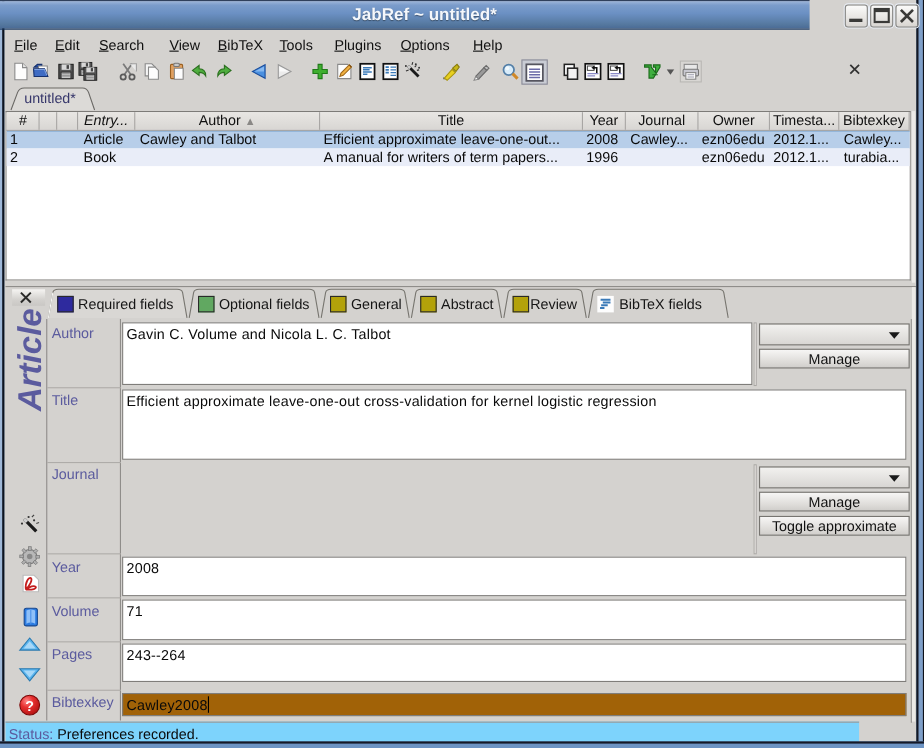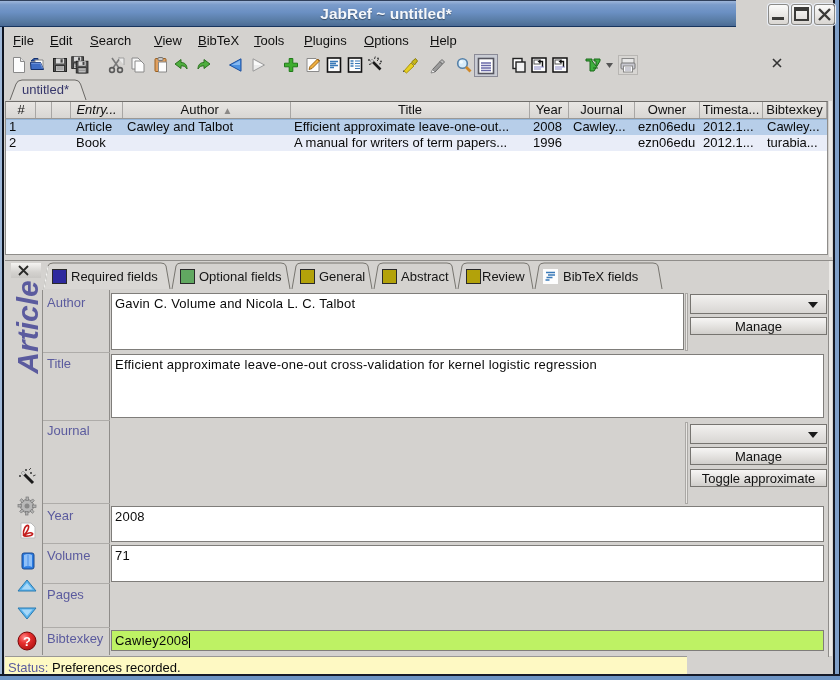--- a/index.html
+++ b/index.html
@@ -29,21 +29,21 @@
 #row2 { top:33px; background:#e9edf8; }
 #editor { left:5px; top:260px; width:828px; height:396px; background:#d4d2cf; border-top:1px solid #8f8d8a; }
 #closebtn { left:6px; top:2px; width:30px; height:15px; background:linear-gradient(#f5f4f2,#d4d2cf 60%, #c9c7c4); }
 #articleLbl { left:-32px; top:49px; width:110px; height:34px; line-height:34px; transform:rotate(-90deg); transform-origin:center; color:#5b5b9e; font-weight:bold; font-style:italic; font-size:30px; text-align:center; }
 .sideicon { position:absolute; left:13px; width:22px; height:22px; }
 .fieldlabel { position:absolute; color:#5b5b9e; }
 .fbox { position:absolute; background:#fff; border:1px solid #7f7d7a; color:#0a0a0a; padding:2px 3px; line-height:15px; white-space:nowrap; overflow:hidden; letter-spacing:0.22px; }
 .btn { position:absolute; width:137px; height:18px; background:linear-gradient(#f7f6f5,#dddbd8 70%, #d0cecb); border:1px solid #767470; text-align:center; line-height:17px; color:#111; }
 .combo { position:absolute; width:137px; height:20px; background:linear-gradient(#f2f1ef,#d8d6d3); border:1px solid #767470; }
 .combo .arr { position:absolute; right:8px; top:7px; width:0; height:0; border-left:5px solid transparent; border-right:5px solid transparent; border-top:6px solid #1a1a1a; }
-#status { left:5px; top:656px; width:682px; height:20px; border-top:1px solid #9a9896; background:#fef9c3; }
+#status { left:5px; top:656px; width:776px; height:20px; border-top:1px solid #9a9896; background:#7dd3fc; }
 </style>
 </head>
 <body>
 
 <div class="abs" id="title">
   <div class="abs" id="titletext">JabRef ~ untitled*</div>
   <div class="abs winbtn" style="left:768px;">
       <svg width="15" height="15">
         <rect x="1" y="10" width="12" height="3" fill="#3a3a38"></rect>
       </svg>
@@ -399,22 +399,23 @@
   <div class="fieldlabel" style="left:42px; top:34px;">Author</div>
   <div class="fbox" style="left:106px; top:32px; width:573px; height:57px; background:#fff;">Gavin C. Volume and Nicola L. C. Talbot</div>
   <div class="fieldlabel" style="left:42px; top:95px;">Title</div>
   <div class="fbox" style="left:106px; top:93px; width:713px; height:64px; background:#fff;">Efficient approximate leave-one-out cross-validation for kernel logistic regression</div>
   <div class="fieldlabel" style="left:42px; top:162px;">Journal</div>
   <div class="fieldlabel" style="left:42px; top:247px;">Year</div>
   <div class="fbox" style="left:106px; top:245px; width:713px; height:36px; background:#fff;">2008</div>
   <div class="fieldlabel" style="left:42px; top:287px;">Volume</div>
   <div class="fbox" style="left:106px; top:284px; width:713px; height:37px; background:#fff;">71</div>
   <div class="fieldlabel" style="left:42px; top:326px;">Pages</div>
+  <div class="fbox" style="left:106px; top:324px; width:713px; height:35px; background:#fff;">243--264</div>
   <div class="fieldlabel" style="left:42px; top:370px;">Bibtexkey</div>
-  <div class="fbox" style="left:106px; top:369px; width:713px; height:21px; background:#bef264;">Cawley2008<span style="border-left:1px solid #000;"></span></div>
+  <div class="fbox" style="left:106px; top:369px; width:713px; height:21px; background:#a16207;">Cawley2008<span style="border-left:1px solid #000;"></span></div>
   <div class="abs" style="left:680px; top:32px; width:3px; height:58px; background:#e8e6e3; border:1px solid #aaa8a5;"></div>
   <div class="abs" style="left:680px; top:161px; width:3px; height:82px; background:#e8e6e3; border:1px solid #aaa8a5;"></div>
   <div class="combo" style="left:685px; top:33px;">
       <span class="arr"></span>
     </div>
   <div class="btn" style="left:685px; top:56px;">Manage</div>
   <div class="combo" style="left:685px; top:163px;">
       <span class="arr"></span>
     </div>
   <div class="btn" style="left:685px; top:186px;">Manage</div>

